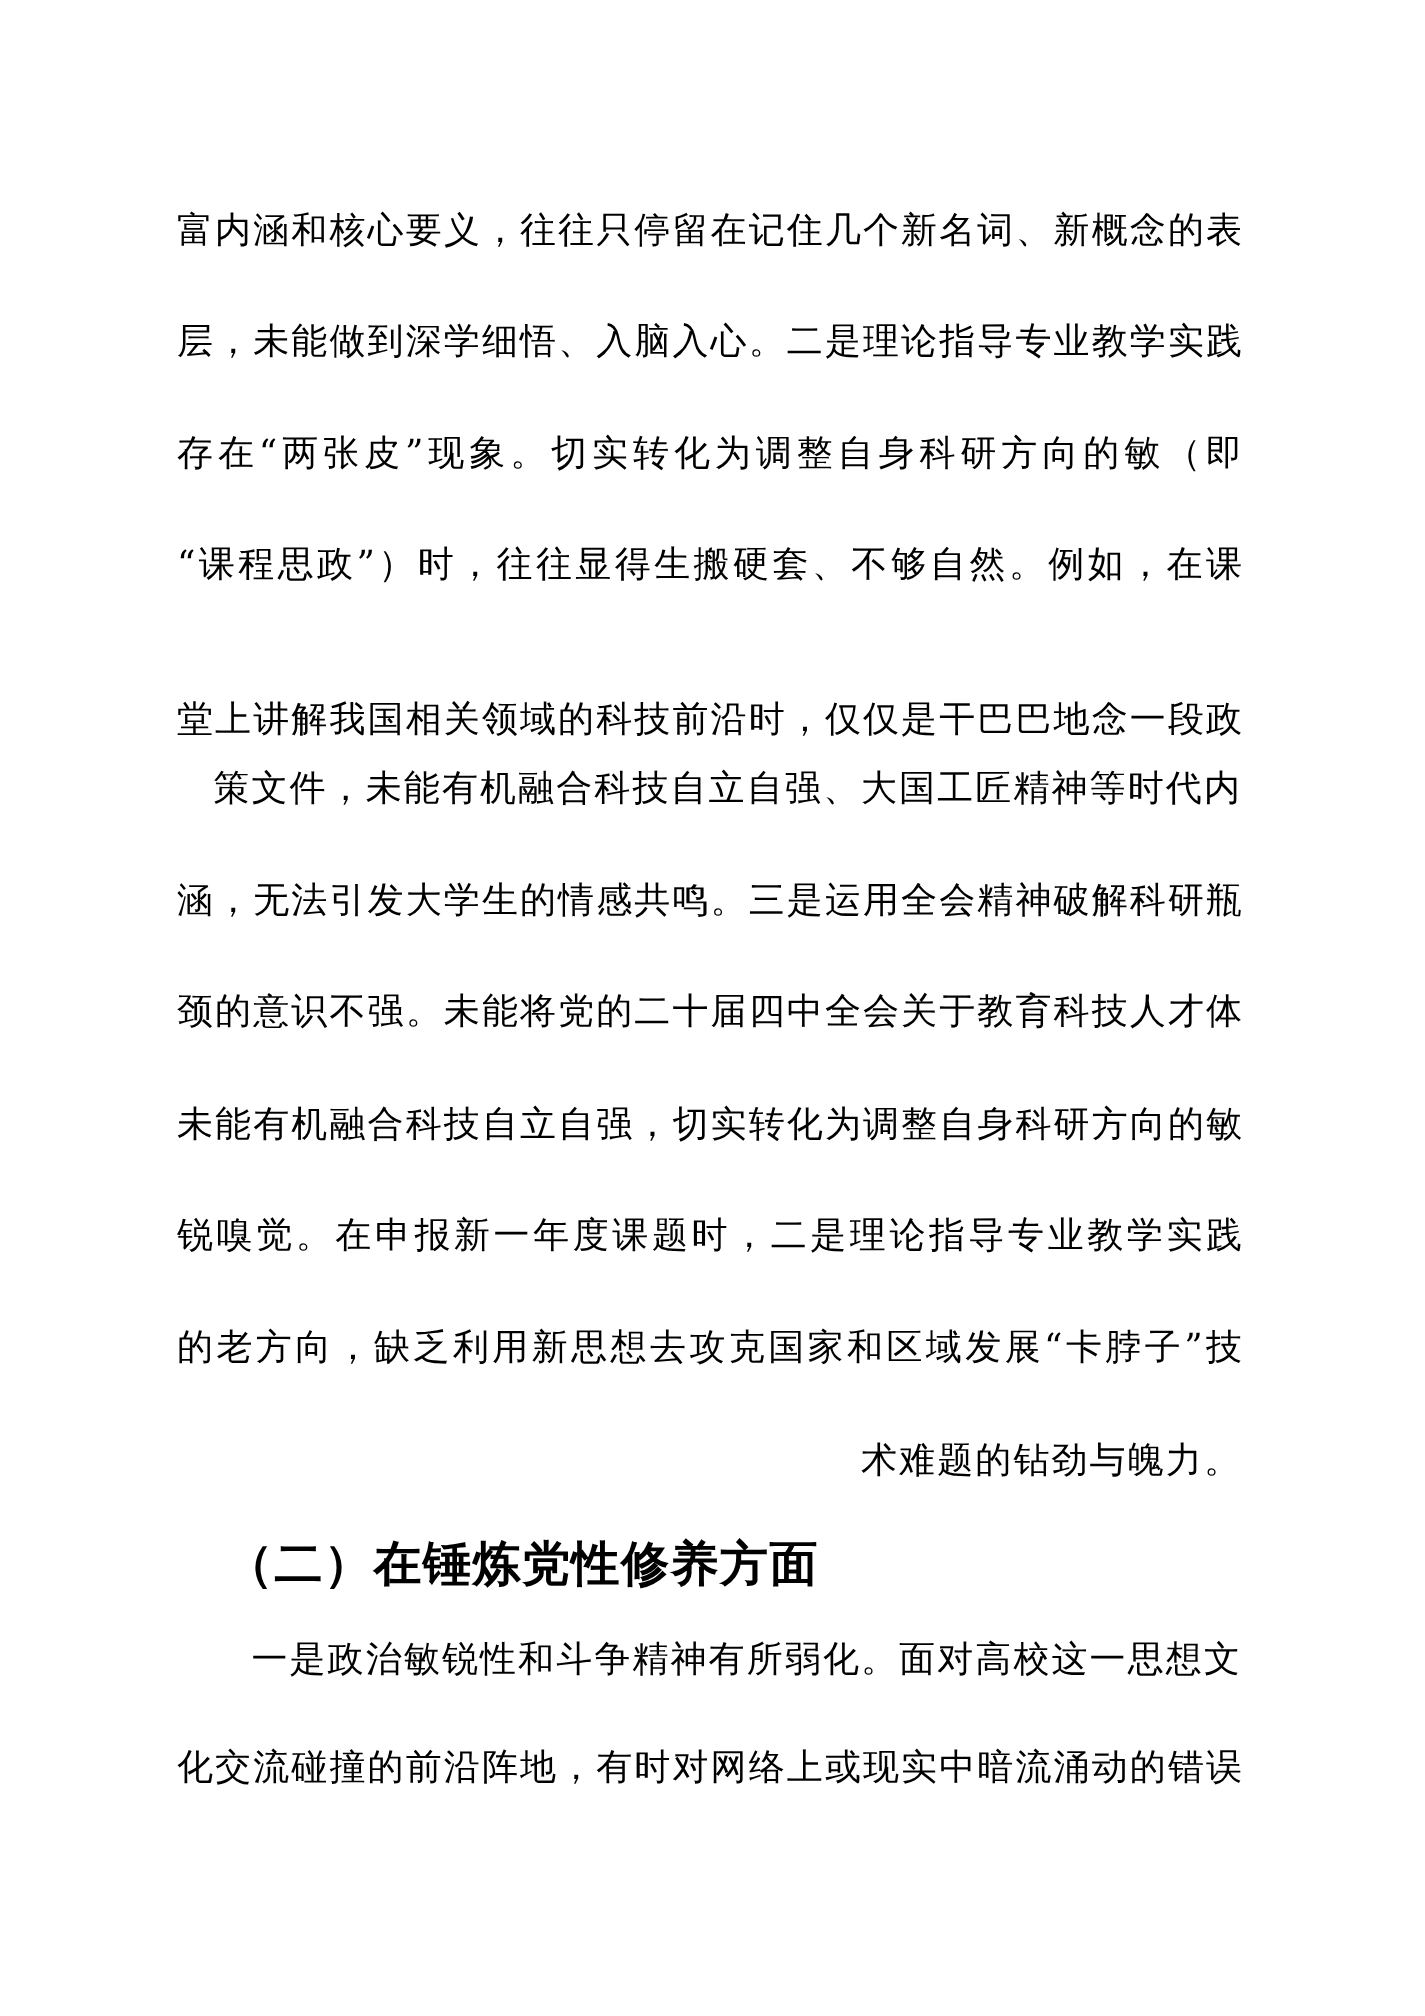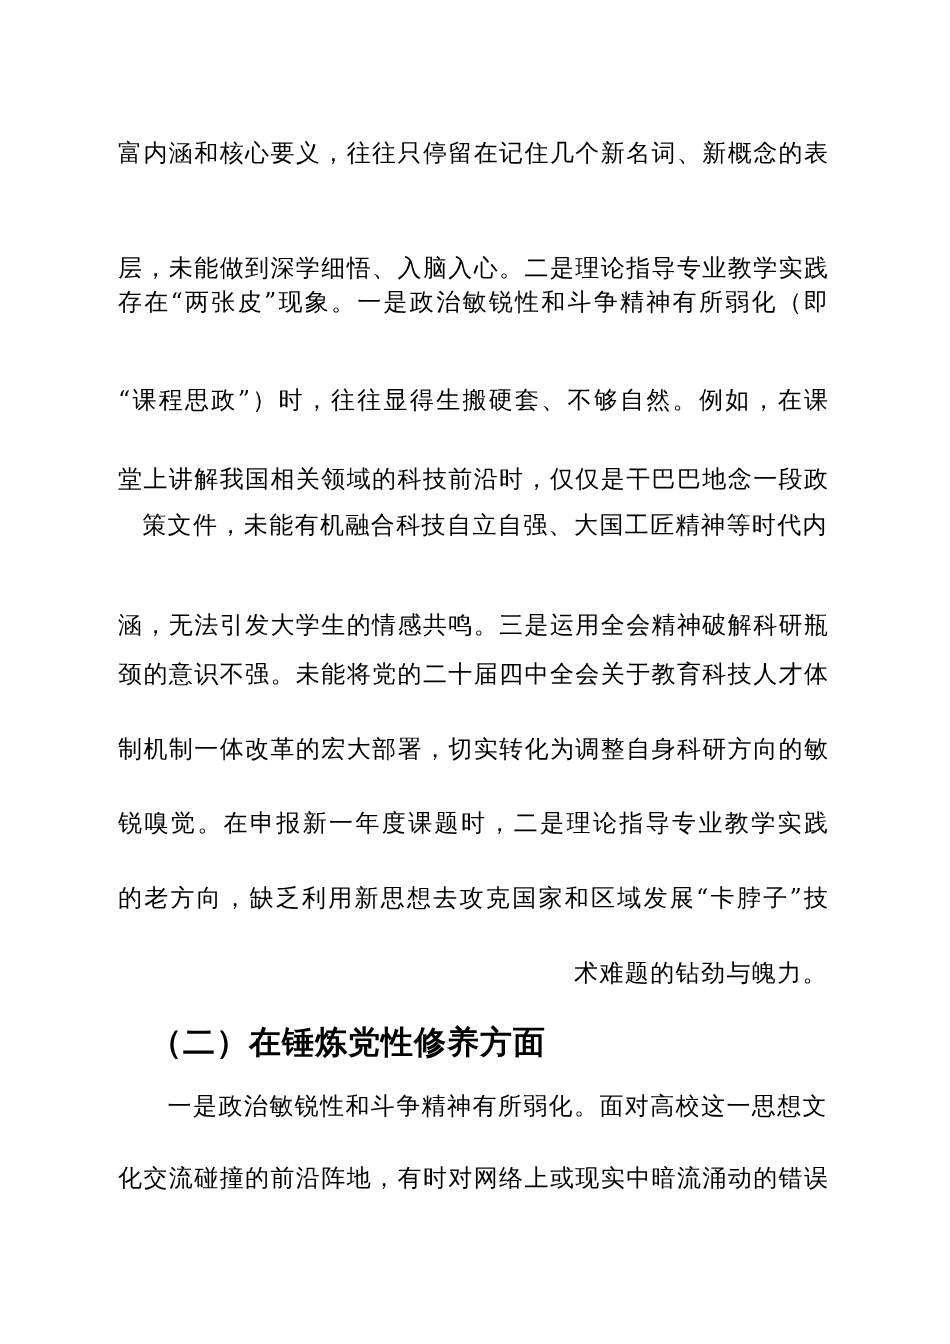--- a/index.html
+++ b/index.html
@@ -60,28 +60,28 @@
       width: 676px;
     }
   </style>
 </head>
 <body>
 
 <div class="page">
 
   <div>
     <div class="line full" style="top:126px;">富内涵和核心要义，往往只停留在记住几个新名词、新概念的表</div>
-    <div class="line full" style="top:200px;margin-top:41px;">层，未能做到深学细悟、入脑入心。二是理论指导专业教学实践</div>
-    <div class="line full" style="top:275px;">存在“两张皮”现象。一是政治敏锐性和斗争精神有所弱化（即</div>
-    <div class="line full" style="top:349px;margin-top:24px;">“课程思政”）时，往往显得生搬硬套、不够自然。例如，在课</div>
+    <div class="line full" style="top:200px;">层，未能做到深学细悟、入脑入心。二是理论指导专业教学实践</div>
+    <div class="line full" style="top:275px;">存在“两张皮”现象。切实转化为调整自身科研方向的敏（即</div>
+    <div class="line full" style="top:349px;">“课程思政”）时，往往显得生搬硬套、不够自然。例如，在课</div>
     <div class="line full" style="top:424px;margin-top:28px;">堂上讲解我国相关领域的科技前沿时，仅仅是干巴巴地念一段政</div>
     <div class="line short" style="top:498px;">策文件，未能有机融合科技自立自强、大国工匠精神等时代内</div>
-    <div class="line full" style="top:573px;margin-top:25px;">涵，无法引发大学生的情感共鸣。三是运用全会精神破解科研瓶</div>
+    <div class="line full" style="top:573px;">涵，无法引发大学生的情感共鸣。三是运用全会精神破解科研瓶</div>
     <div class="line full" style="top:647px;">颈的意识不强。未能将党的二十届四中全会关于教育科技人才体</div>
-    <div class="line full" style="top:722px;">制机制一体改革的宏大部署，切实转化为调整自身科研方向的敏</div>
+    <div class="line full" style="top:722px;">未能有机融合科技自立自强，切实转化为调整自身科研方向的敏</div>
     <div class="line full" style="top:796px;">锐嗅觉。在申报新一年度课题时，二是理论指导专业教学实践</div>
     <div class="line full" style="top:871px;">的老方向，缺乏利用新思想去攻克国家和区域发展“卡脖子”技</div>
     <div class="line short" style="top:946px;">术难题的钻劲与魄力。</div>
   </div>
 
   <div class="heading" style="top:1015px;">（二）在锤炼党性修养方面</div>
 
   <div>
     <div class="line short indent" style="top:1079px;">一是政治敏锐性和斗争精神有所弱化。面对高校这一思想文</div>
     <div class="line full" style="top:1151px;">化交流碰撞的前沿阵地，有时对网络上或现实中暗流涌动的错误</div>

